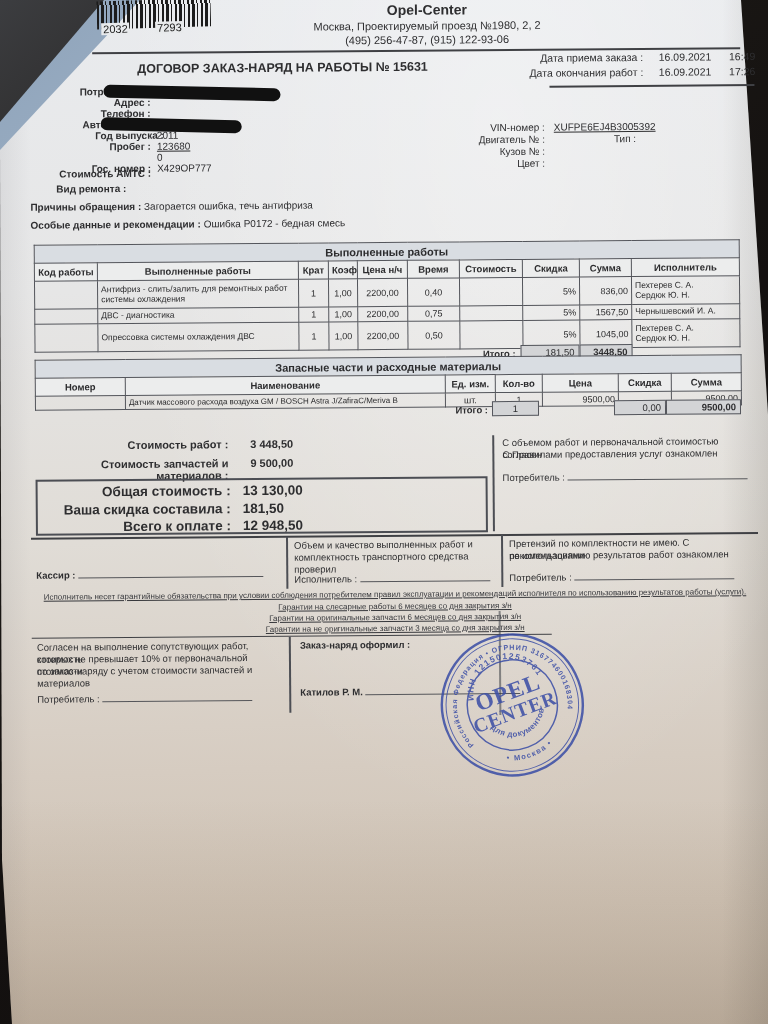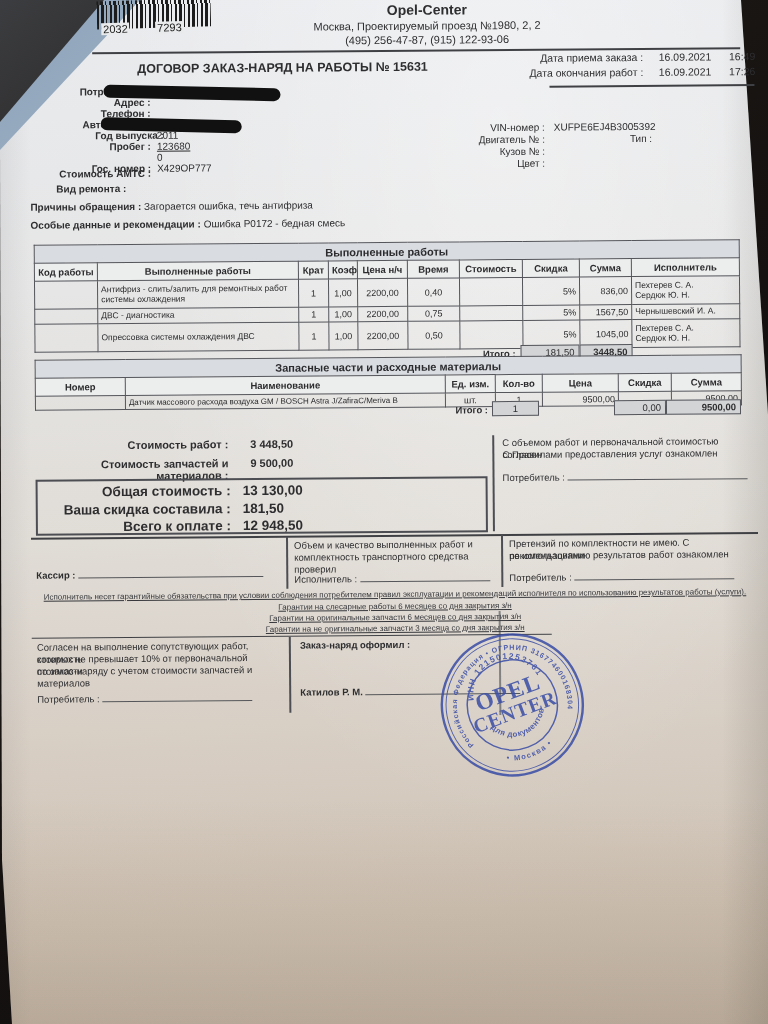--- a/index.html
+++ b/index.html
@@ -99,25 +99,25 @@
     <div class="abs small" style="left:159px;top:117px;">Opel Astra J</div>
     <div class="abs small" style="left:159px;top:128px;">2011</div>
     <div class="abs small" style="left:159px;top:139px;text-decoration:underline;">123680</div>
     <div class="abs small" style="left:159px;top:150px;">0</div>
     <div class="abs small" style="left:159px;top:161px;">Х429ОР777</div>
 
     <div class="redact" style="left:106px;top:85px;width:177px;height:13px;transform:rotate(1.6deg);"></div>
     <div class="redact" style="left:103px;top:117px;width:141px;height:13px;transform:rotate(1.8deg);"></div>
 
     <div class="abs small lbl-col" style="left:430px;top:123px;width:117px;">VIN-номер :</div>
-    <div class="abs small" style="left:556px;top:123px;">XUFPE6EJ4B3005392</div>
+    <div class="abs small" style="left:556px;top:123px;text-decoration:underline;">XUFPE6EJ4B3005392</div>
     <div class="abs small lbl-col" style="left:430px;top:135px;width:117px;">Двигатель № :</div>
     <div class="abs small lbl-col" style="left:430px;top:147px;width:117px;">Кузов № :</div>
     <div class="abs small lbl-col" style="left:430px;top:159px;width:117px;">Цвет :</div>
-    <div class="abs small" style="left:632px;top:135px;">Тип :</div>
+    <div class="abs small" style="left:616px;top:135px;">Тип :</div>
 
     <div class="abs b small" style="left:58px;top:181px;">Вид ремонта :</div>
     <div class="abs small" style="left:32px;top:199px;"><span class="b">Причины обращения :</span> <span>Загорается ошибка, течь антифриза</span></div>
     <div class="abs small" style="left:32px;top:217px;"><span class="b">Особые данные и рекомендации :</span> <span>Ошибка P0172 - бедная смесь</span></div>
 
     <table class="doc abs" style="left:35px;top:242px;width:706px;">
       <colgroup>
           <col style="width:63px">
           <col style="width:201px">
           <col style="width:30px">

